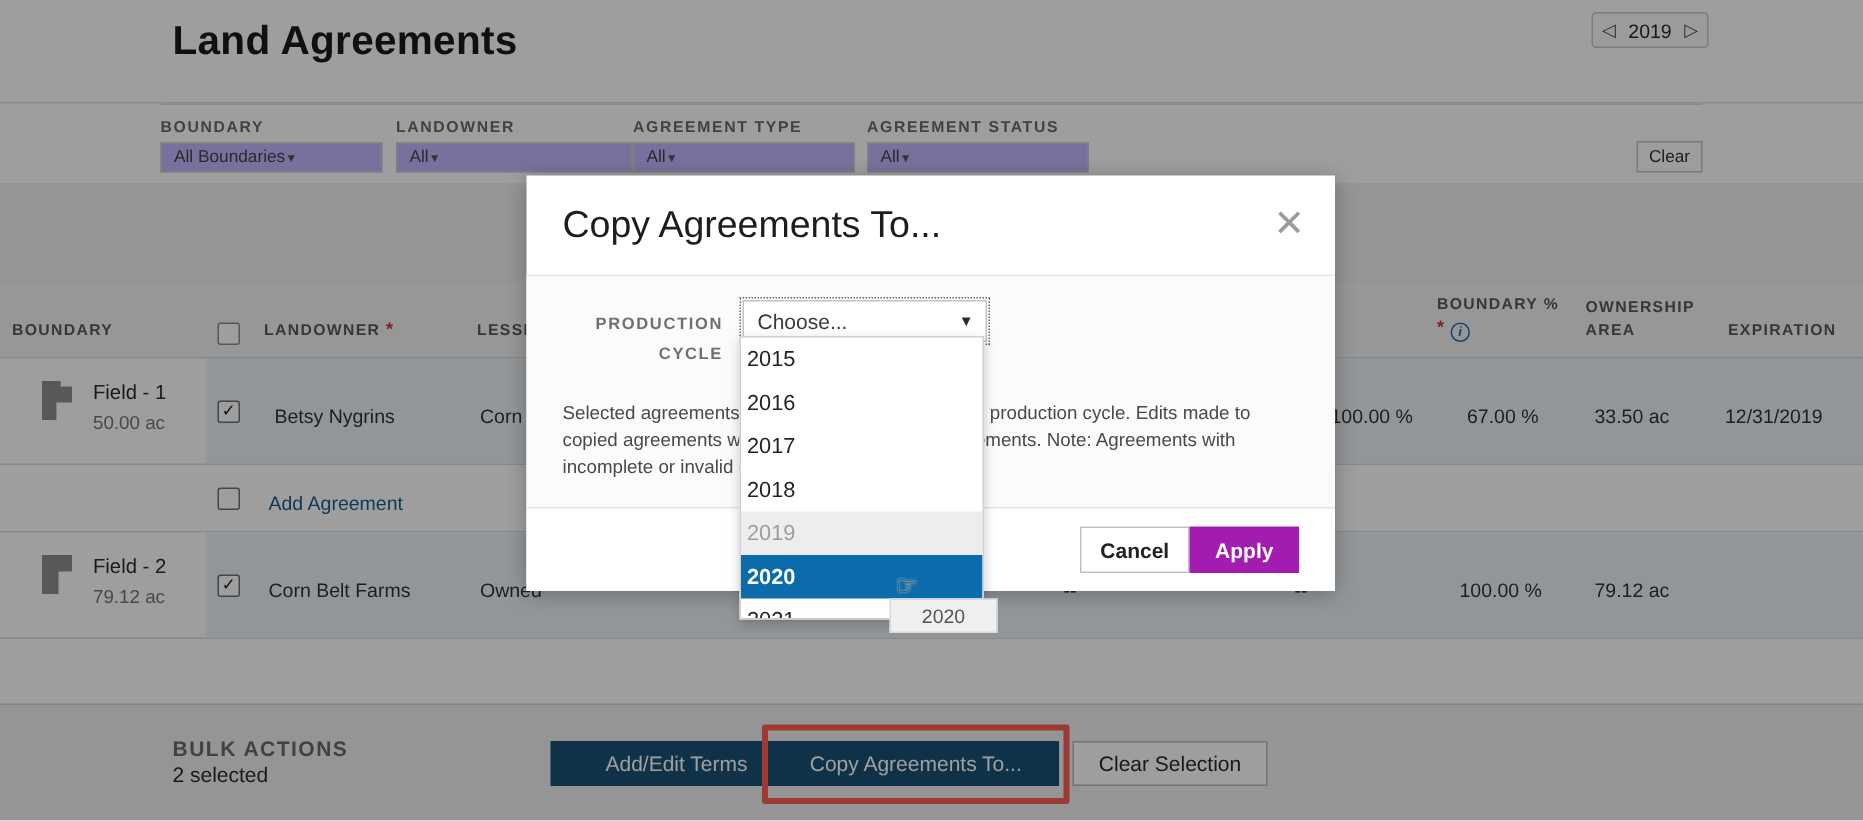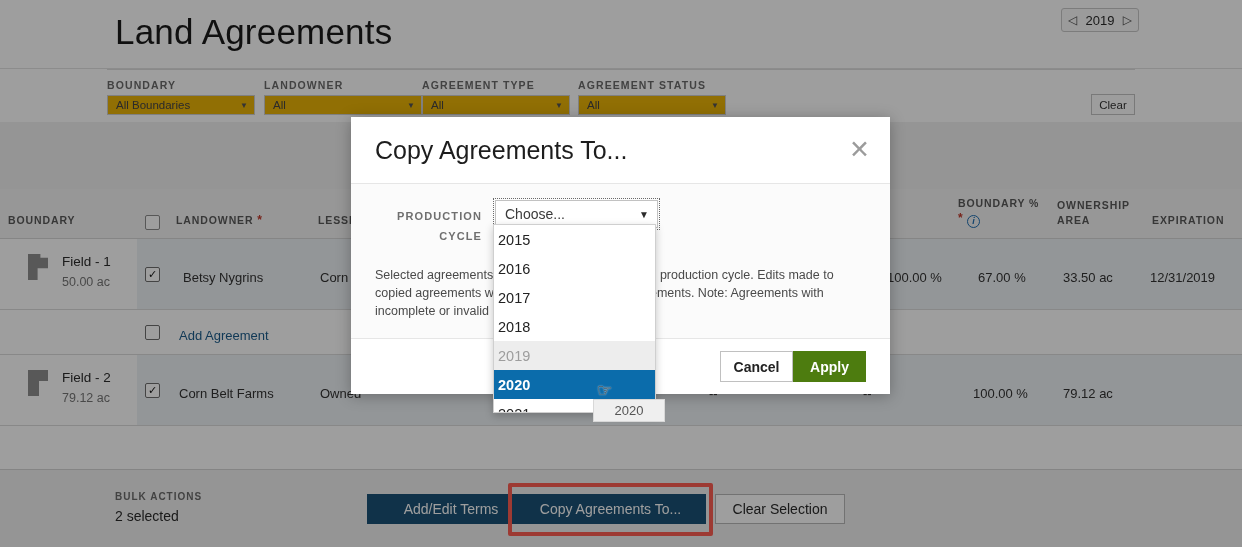--- a/index.html
+++ b/index.html
@@ -22,21 +22,21 @@
     z-index: 50;
   }
 
   
   .page-header {
     position: absolute; left: 0; top: 0; width: 1242px; height: 68px;
     background: #ffffff;
   }
   .page-title {
     position: absolute; left: 115px; top: 12px;
-    font-size: 35px; color: #1b1b1b; font-weight: 400; letter-spacing: .2px;
+    font-size: 27px; color: #1b1b1b; font-weight: 700; letter-spacing: .2px;
   }
   .year-nav {
     position: absolute; right: 103px; top: 8px;
     width: 78px; height: 24px;
     border: 1px solid #c9c9c9; border-radius: 3px;
     background: #fafafa;
     display: flex; align-items: center; justify-content: space-between;
     padding: 0 6px;
   }
   .year-nav .arrow { font-size: 12px; color: #4a4a4a; line-height: 1; }
@@ -53,22 +53,22 @@
     background: #dedede;
   }
   .filter {
     position: absolute; top: 10px;
   }
   .filter-label {
     font-size: 10.5px; letter-spacing: 1.1px; color: #6b6b6b; font-weight: 600;
     display: block; margin-bottom: 4px;
   }
   .filter-select {
-    height: 20px; border: 1px solid #cfcfcf; background: #eab308;
-    display: flex; align-items: center; justify-content: space-between;
+    height: 20px; border: 1px solid #cfcfcf; background: #c4b5fd;
+    display: flex; align-items: center; justify-content: flex-start;
     padding: 0 6px 0 8px; font-size: 11.5px; color: #444;
   }
   .filter-select .caret { font-size: 8px; color: #555; }
   .clear-btn {
     position: absolute; right: 107px; top: 25px;
     width: 44px; height: 21px;
     border: 1px solid #c4c4c4; background: #fdfdfd;
     font-size: 11.5px; color: #333;
     display: flex; align-items: center; justify-content: center;
   }
@@ -151,21 +151,21 @@
   }
   .link { color: #1c5d8c; }
 
   
   .bulk-bar {
     position: absolute; left: 0; bottom: 0; width: 1242px; height: 78px;
     background: #f1f1f1; border-top: 1px solid #d5d5d5;
   }
   .bulk-label {
     position: absolute; left: 115px; top: 21px;
-    font-size: 10px; letter-spacing: 1px; color: #6b6b6b; font-weight: 600;
+    font-size: 14px; letter-spacing: 1px; color: #6b6b6b; font-weight: 600;
   }
   .bulk-count {
     position: absolute; left: 115px; top: 38px;
     font-size: 14px; color: #2b2b2b;
   }
   .btn-primary {
     position: absolute; height: 30px;
     background: #1b5276; color: #ffffff; font-size: 14px;
     display: flex; align-items: center; justify-content: center;
     border: none; padding: 0 14px;
@@ -226,21 +226,21 @@
     height: 56px; background: #ffffff; border-top: 1px solid #e6e6e6;
     display: flex; align-items: center; justify-content: flex-end;
     padding-right: 24px; gap: 0;
   }
   .btn-cancel {
     width: 73px; height: 31px; border: 1px solid #c0c0c0; background: #fff;
     font-size: 14px; color: #222; font-weight: 700;
     display: flex; align-items: center; justify-content: center;
   }
   .btn-apply {
-    width: 73px; height: 31px; background: #4d7c0f; border: none;
+    width: 73px; height: 31px; background: #a21caf; border: none;
     font-size: 14px; color: #fff; font-weight: 700;
     display: flex; align-items: center; justify-content: center;
   }
 
   
   .dropdown {
     position: absolute; left: 493px; top: 224px; width: 163px;
     z-index: 70;
     background: #ffffff;
     border: 1px solid #cfcfcf;

